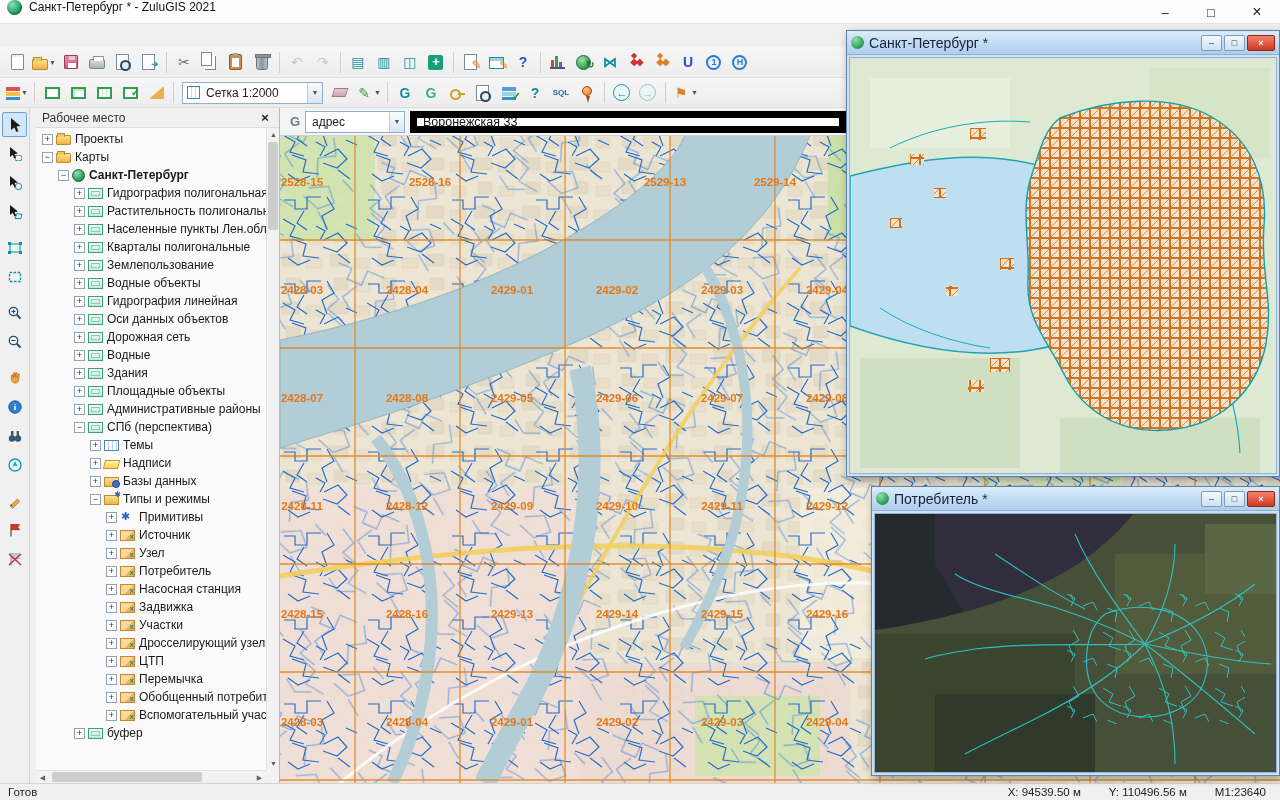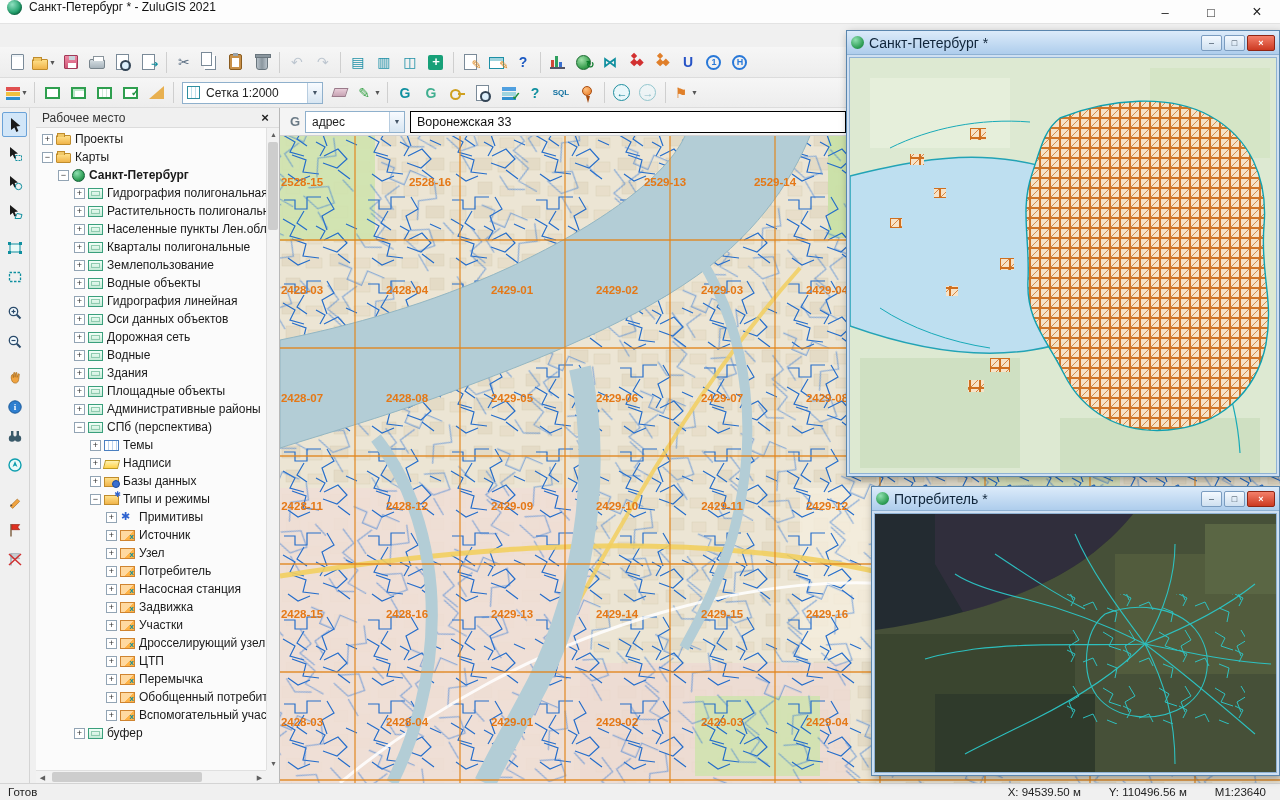--- a/index.html
+++ b/index.html
@@ -127,21 +127,21 @@
   .scorner { position:absolute; right:0; bottom:0; width:13px; height:13px; background:#f2f2f2; }
 
   
   .maparea { position:relative; flex:1; overflow:hidden; background:#ece5d4; }
   #map-svg { position:absolute; left:0; top:0; }
   .addressbar { position:absolute; left:0; top:0; width:572px; height:28px; background:#f4f4f4; border-bottom:1px solid #d0d0d0; border-right:1px solid #d0d0d0; display:flex; align-items:center; padding:0 5px; z-index:5; }
   .addr-ico { width:20px; height:20px; display:flex; align-items:center; justify-content:center; font-weight:bold; color:#6a7a86; font-size:13px; }
   .combo { display:flex; align-items:center; background:#fff; border:1px solid #8fb0cc; height:22px; }
   .combo .cval { padding:0 6px; font-size:12px; color:#222; }
   .combo .carr { width:15px; height:100%; background:linear-gradient(#f8fbff,#d8e6f2); border-left:1px solid #b8cde0; color:#456; font-size:7px; display:flex; align-items:center; justify-content:center; }
-  .addr-input { flex:1; height:22px; margin-left:5px; border:1px solid #000000; font:12.5px "Liberation Sans",sans-serif; padding:0 6px; color:#111; background:#fff; }
+  .addr-input { flex:1; height:22px; margin-left:5px; border:7px solid #000000; font:12.5px "Liberation Sans",sans-serif; padding:0 6px; color:#111; background:#fff; }
   #scale-combo { margin:0 4px; }
   #scale-combo .cico { width:13px; height:13px; margin-left:4px; background:repeating-linear-gradient(90deg,#fff 0 3px,#bfe0ea 3px 4px),#fff; border:1px solid #2f8fa0; }
 
   
   .floatwin { position:absolute; border:1px solid #5a86ae; background:#cfe0f2; box-shadow:2px 3px 8px rgba(0,0,0,.35); z-index:20; }
   .fw-titlebar { height:24px; background:linear-gradient(#dcebfa,#aecdec); display:flex; align-items:center; padding:0 4px; border-bottom:1px solid #8fb2d4; }
   .fw-ico { width:13px; height:13px; border-radius:50%; background:radial-gradient(circle at 35% 30%, #8fe0b0, #2e9e55 65%, #15703a); margin-right:5px; flex:none; }
   .fw-title { font-size:14px; color:#10253a; white-space:nowrap; overflow:hidden; }
   .fw-caps { margin-left:auto; display:flex; gap:2px; }
   .fw-cap { width:21px; height:16px; border:1px solid #7a9cc0; border-radius:2px; background:linear-gradient(#f4f9fe,#cfe0f0); font-size:9px; line-height:14px; text-align:center; color:#345; }

